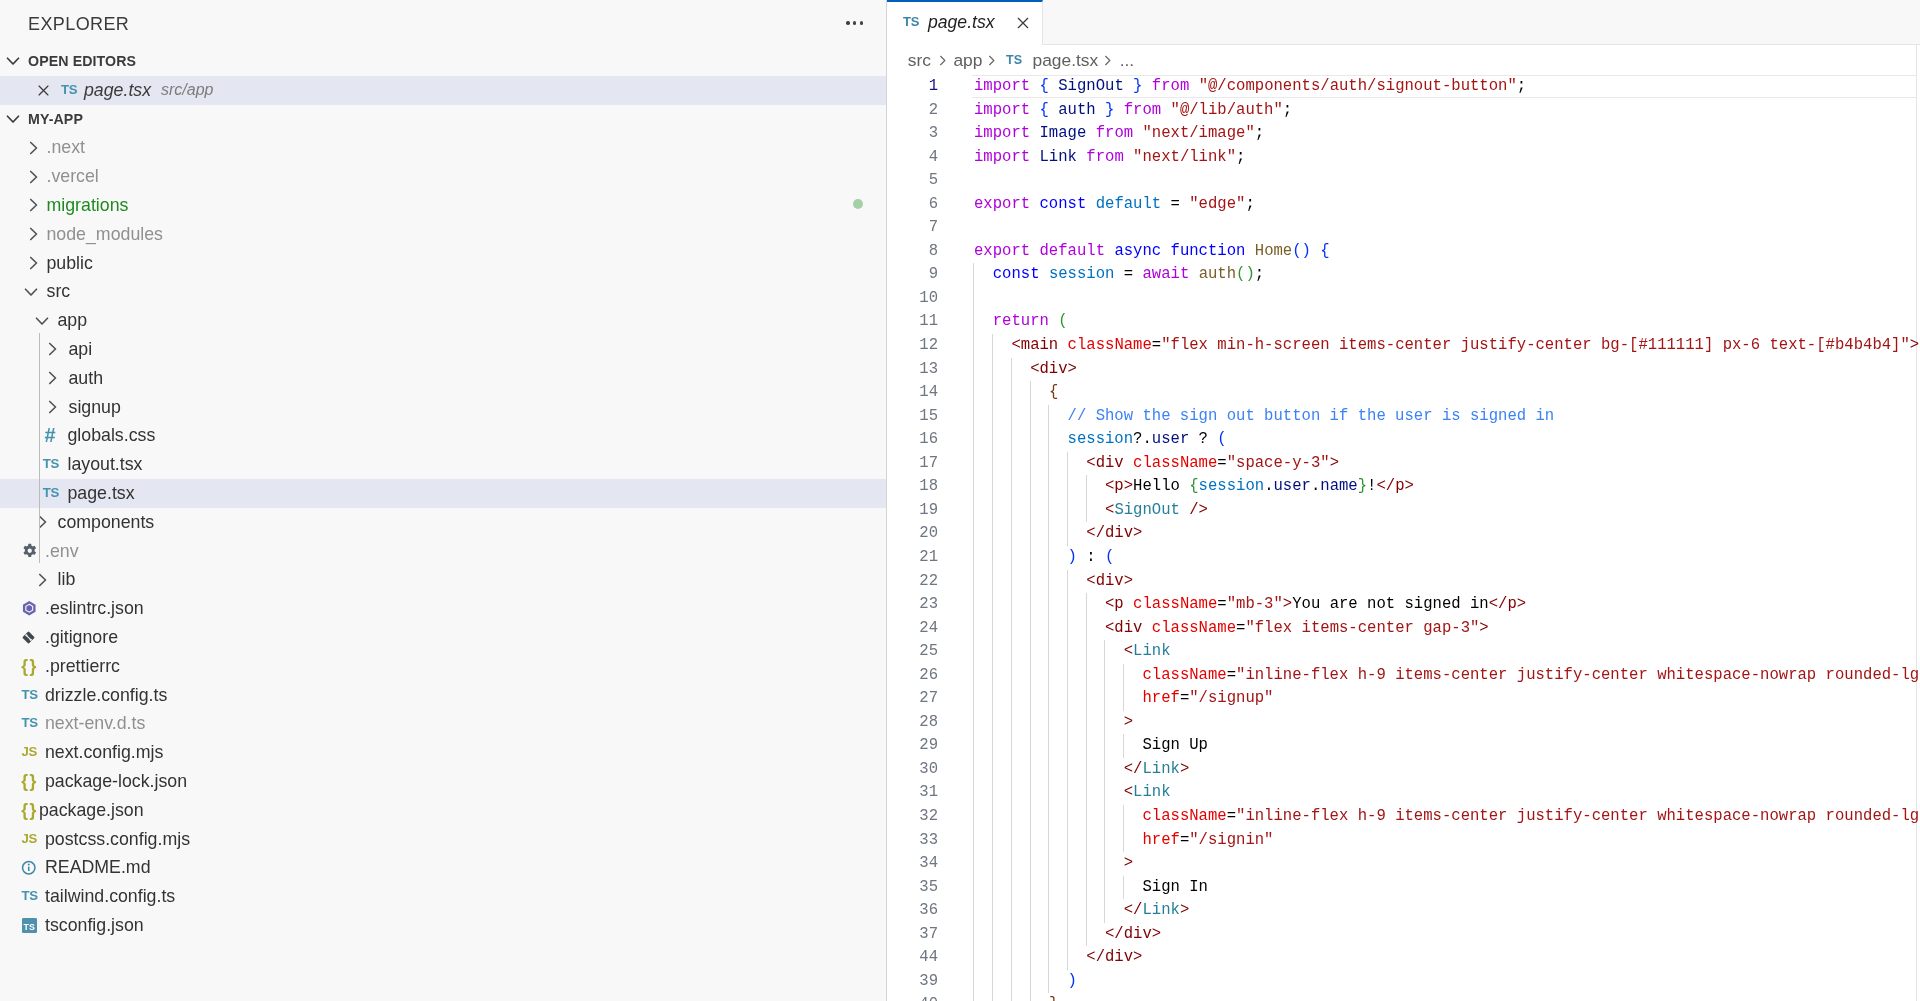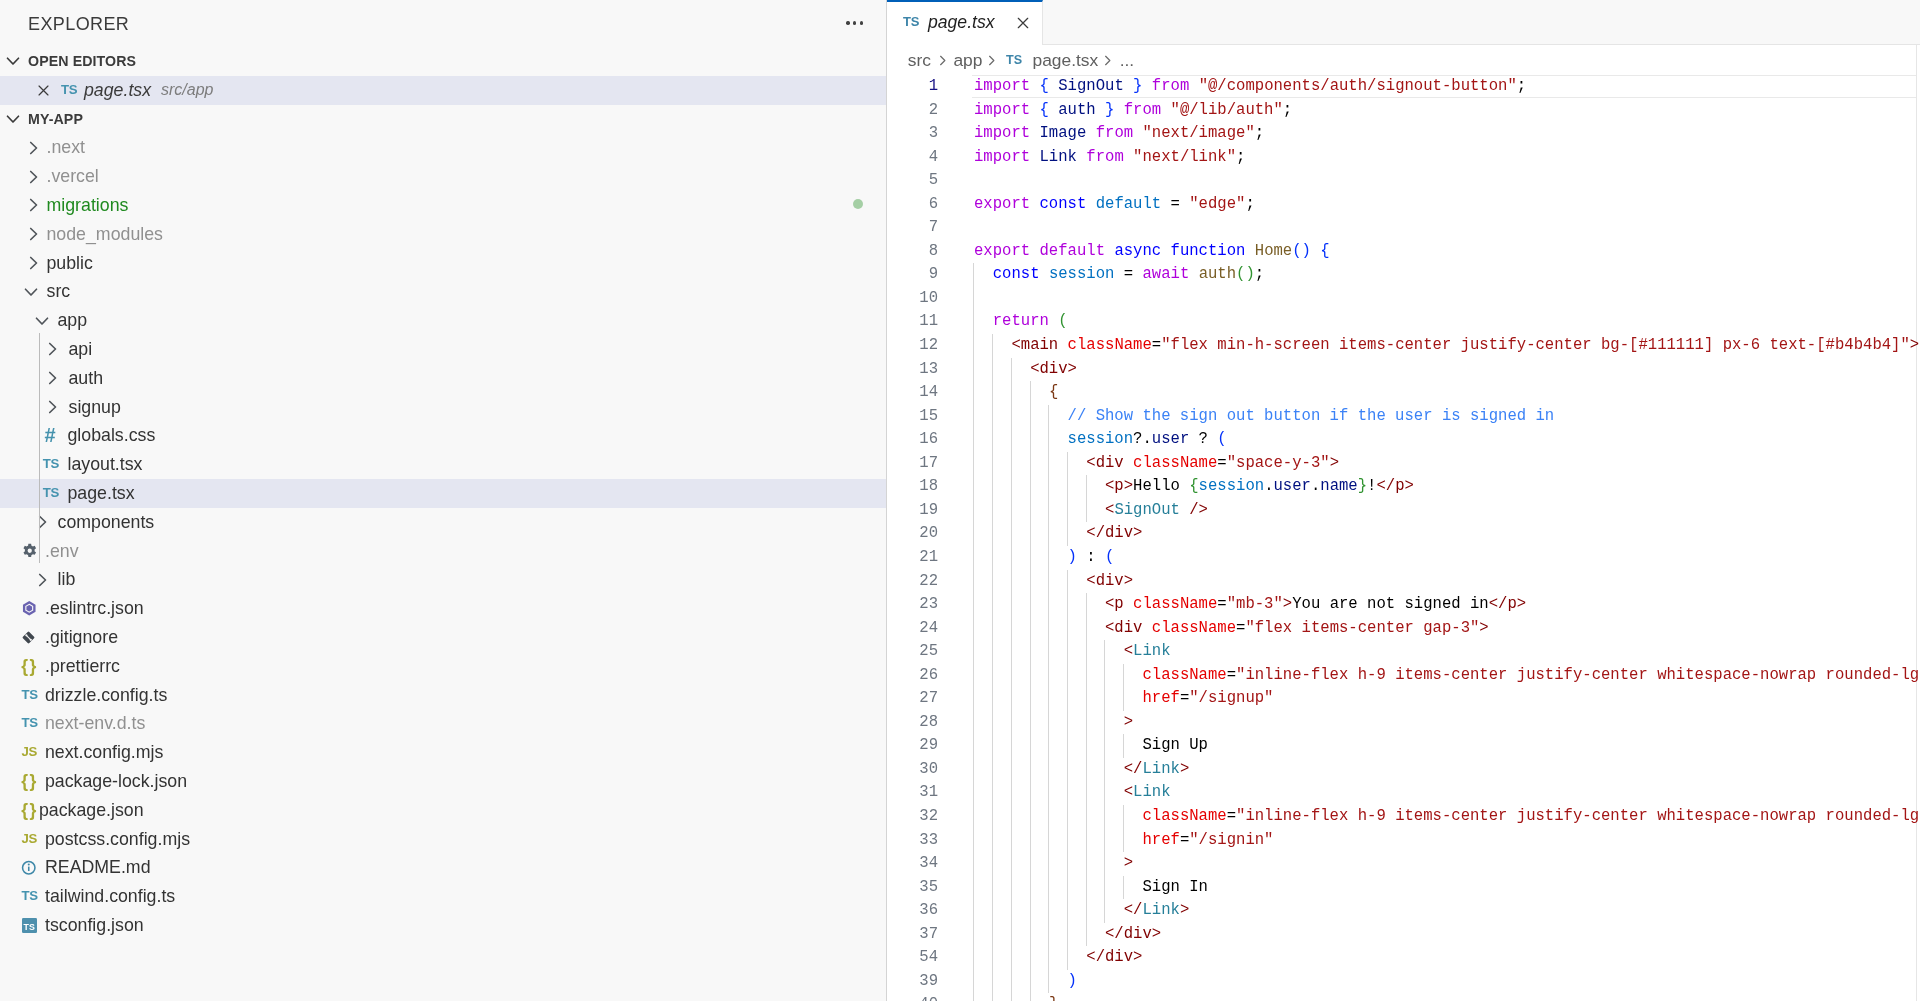--- a/index.html
+++ b/index.html
@@ -332,18 +332,18 @@
 <div class="ln" style="top:828.55px;color:#6e7681">33</div>
 <div class="cl" style="top:828.55px">                  <span class="at">href</span>=<span class="st">"/signin"</span></div>
 <div class="ln" style="top:852.10px;color:#6e7681">34</div>
 <div class="cl" style="top:852.10px">                <span class="tg">&gt;</span></div>
 <div class="ln" style="top:875.65px;color:#6e7681">35</div>
 <div class="cl" style="top:875.65px">                  Sign In</div>
 <div class="ln" style="top:899.20px;color:#6e7681">36</div>
 <div class="cl" style="top:899.20px">                <span class="tg">&lt;/</span><span class="t2">Link</span><span class="tg">&gt;</span></div>
 <div class="ln" style="top:922.75px;color:#6e7681">37</div>
 <div class="cl" style="top:922.75px">              <span class="tg">&lt;/div&gt;</span></div>
-<div class="ln" style="top:946.30px;color:#6e7681">54</div>
+<div class="ln" style="top:946.30px;color:#6e7681">44</div>
 <div class="cl" style="top:946.30px">            <span class="tg">&lt;/div&gt;</span></div>
 <div class="ln" style="top:969.85px;color:#6e7681">39</div>
 <div class="cl" style="top:969.85px">          <span class="b1">)</span></div>
 <div class="ln" style="top:993.40px;color:#6e7681">40</div>
 <div class="cl" style="top:993.40px">        <span class="b3">}</span></div>
 
 </body></html>

